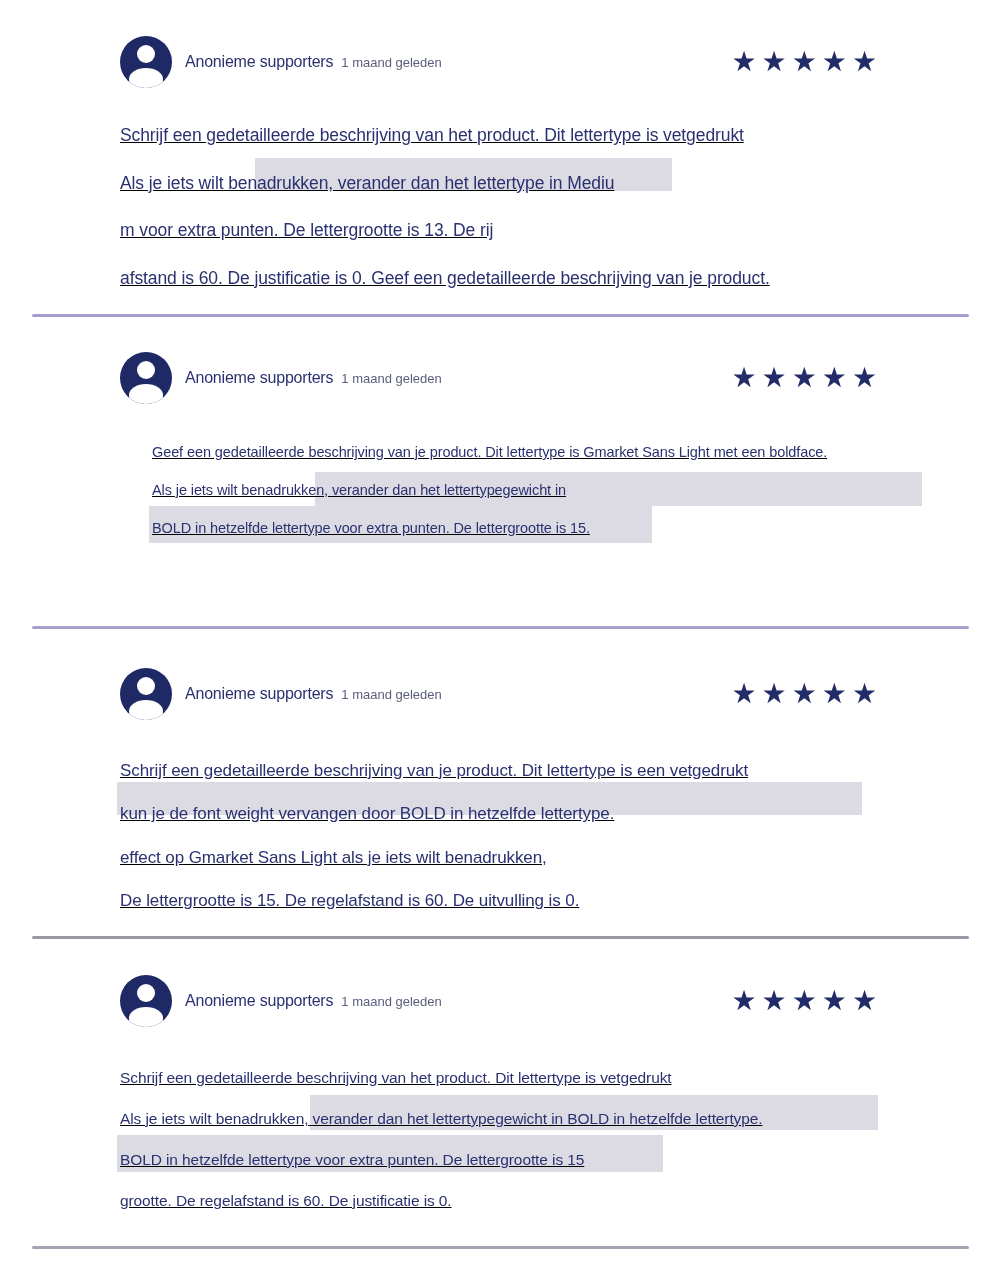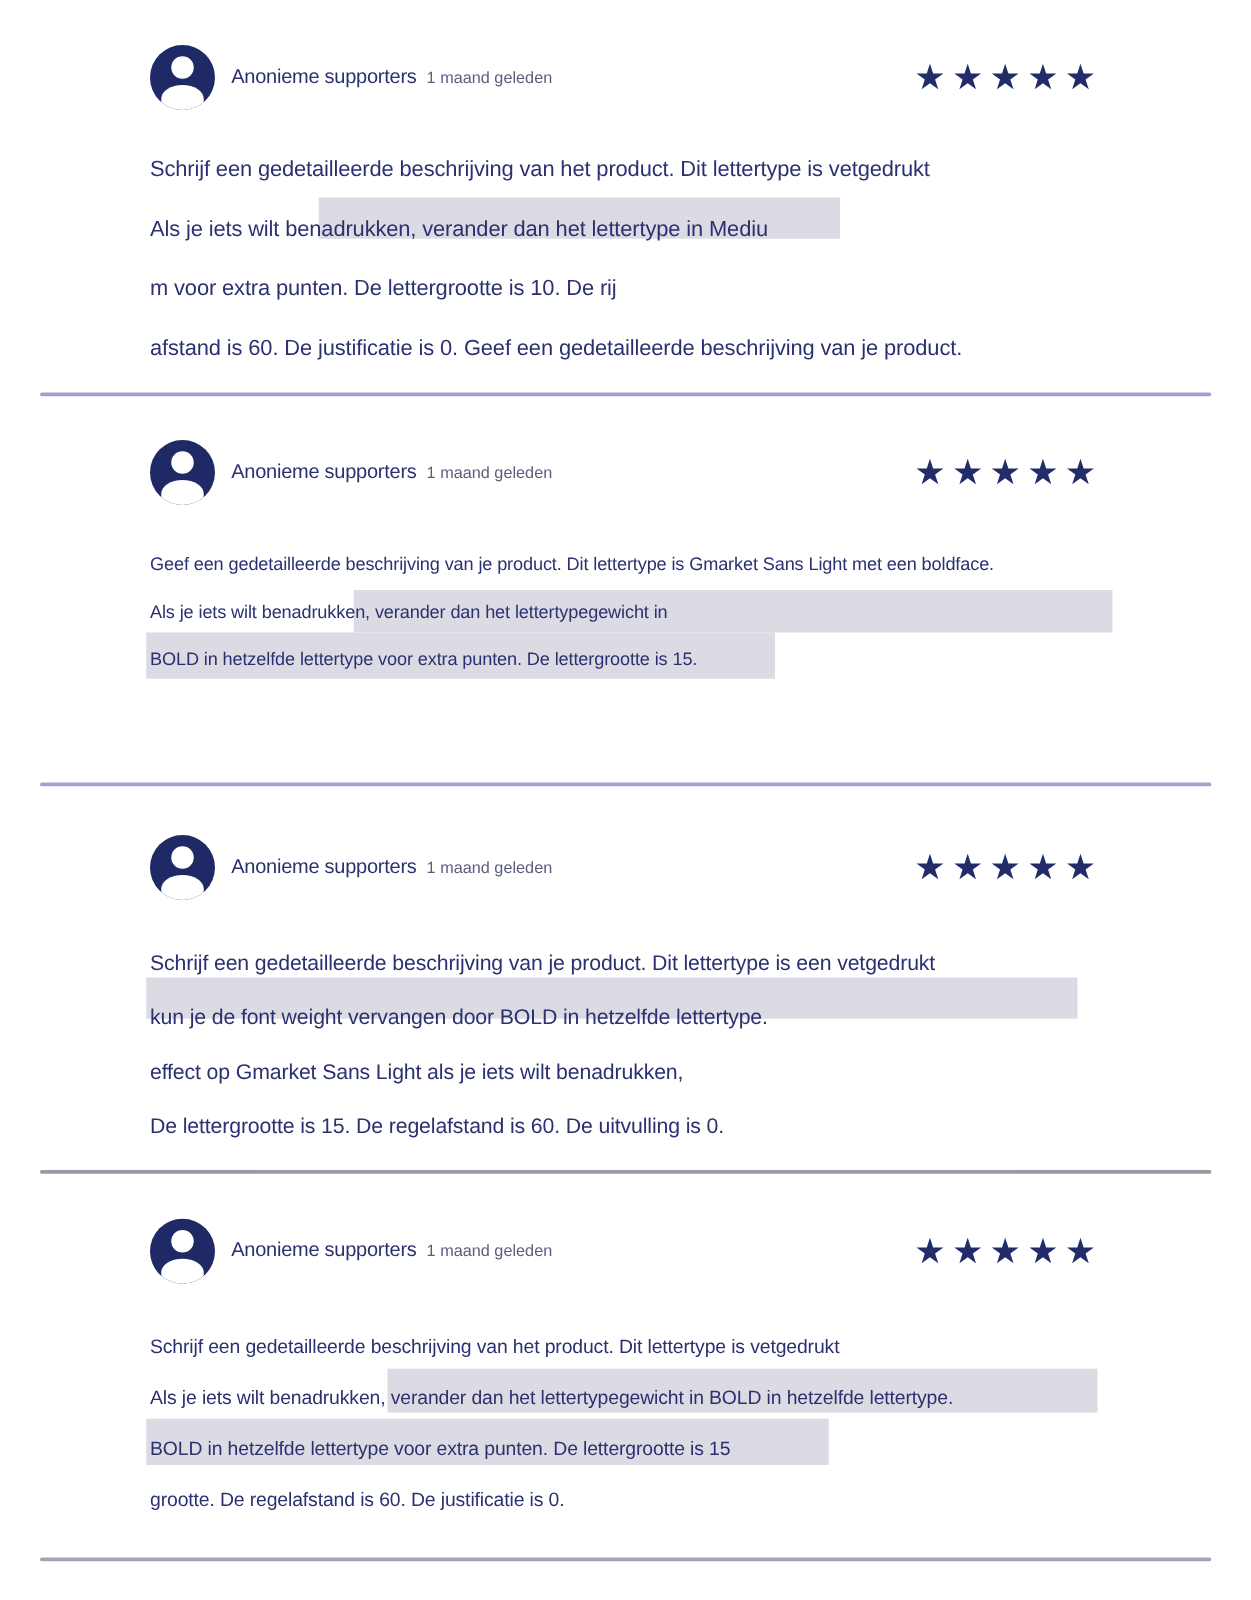--- a/index.html
+++ b/index.html
@@ -32,32 +32,32 @@
 
   .who { margin-left:13px; display:flex; align-items:baseline; white-space:nowrap;text-align:center; }
   .name { font-size:16px; font-weight:500; color:#2b3170; letter-spacing:-0.2px; }
   .time { font-size:13px; font-weight:400; color:#5a5e7c; margin-left:8px; }
 
   .stars {
     margin-left:auto; font-size:28px; line-height:1; color:#222c68;
     letter-spacing:5px; margin-right:-5px; white-space:nowrap;
   }
 
-  .rev-body { padding-left:120px; padding-right:52px; }
+  .rev-body { padding-left:120px; padding-right:52px;text-decoration:underline; }
   #r1 .rev-body { margin-top:24px; }
   #r2 .rev-body { margin-top:29px; }
   #r3 .rev-body { margin-top:29px; }
   #r4 .rev-body { margin-top:30px; }
 
   .line {
     position:relative; display:flex; align-items:center;
     color:#2b3170; font-weight:500; white-space:nowrap; letter-spacing:-0.1px;
   }
   #r1 .line { height:47.5px; font-size:17.5px; }
-  #r2 .line { height:38px;   font-size:14.5px; }
+  #r2 .line { height:38px;   font-size:14.5px;margin-left:32px; }
   #r3 .line { height:43.5px; font-size:17px; }
   #r4 .line { height:41px;   font-size:15.5px; }
   .line > span { position:relative; z-index:1; }
 
   .hl { position:absolute; background:#dcdbe3; z-index:0; }
   .hl-r1l2 { left:135px; top:-2px;  width:417px; height:33px; }
   .hl-r2l2 { left:163px; top:1px;   width:607px; height:34px; }
   .hl-r2l3 { left:-3px;  top:-3px;  width:503px; height:37px; }
   .hl-r3l3 { left:-3px;  top:-11px; width:745px; height:33px; }
   .hl-r4l2 { left:190px; top:-3px;  width:568px; height:35px; }
@@ -86,21 +86,21 @@
   </div>
   <div class="rev-body">
     <div class="line">
         <span>Schrijf een gedetailleerde beschrijving van het product. Dit lettertype is vetgedrukt</span>
       </div>
     <div class="line">
         <i class="hl hl-r1l2"></i>
         <span>Als je iets wilt benadrukken, verander dan het lettertype in Mediu</span>
       </div>
     <div class="line">
-        <span>m voor extra punten. De lettergrootte is 10. De rij</span>
+        <span>m voor extra punten. De lettergrootte is 13. De rij</span>
       </div>
     <div class="line">
         <span>afstand is 60. De justificatie is 0. Geef een gedetailleerde beschrijving van je product.</span>
       </div>
   </div>
 </section>
 <div class="divider" id="d1"></div>
 
 <section class="review" id="r2">
   <div class="rev-head">

